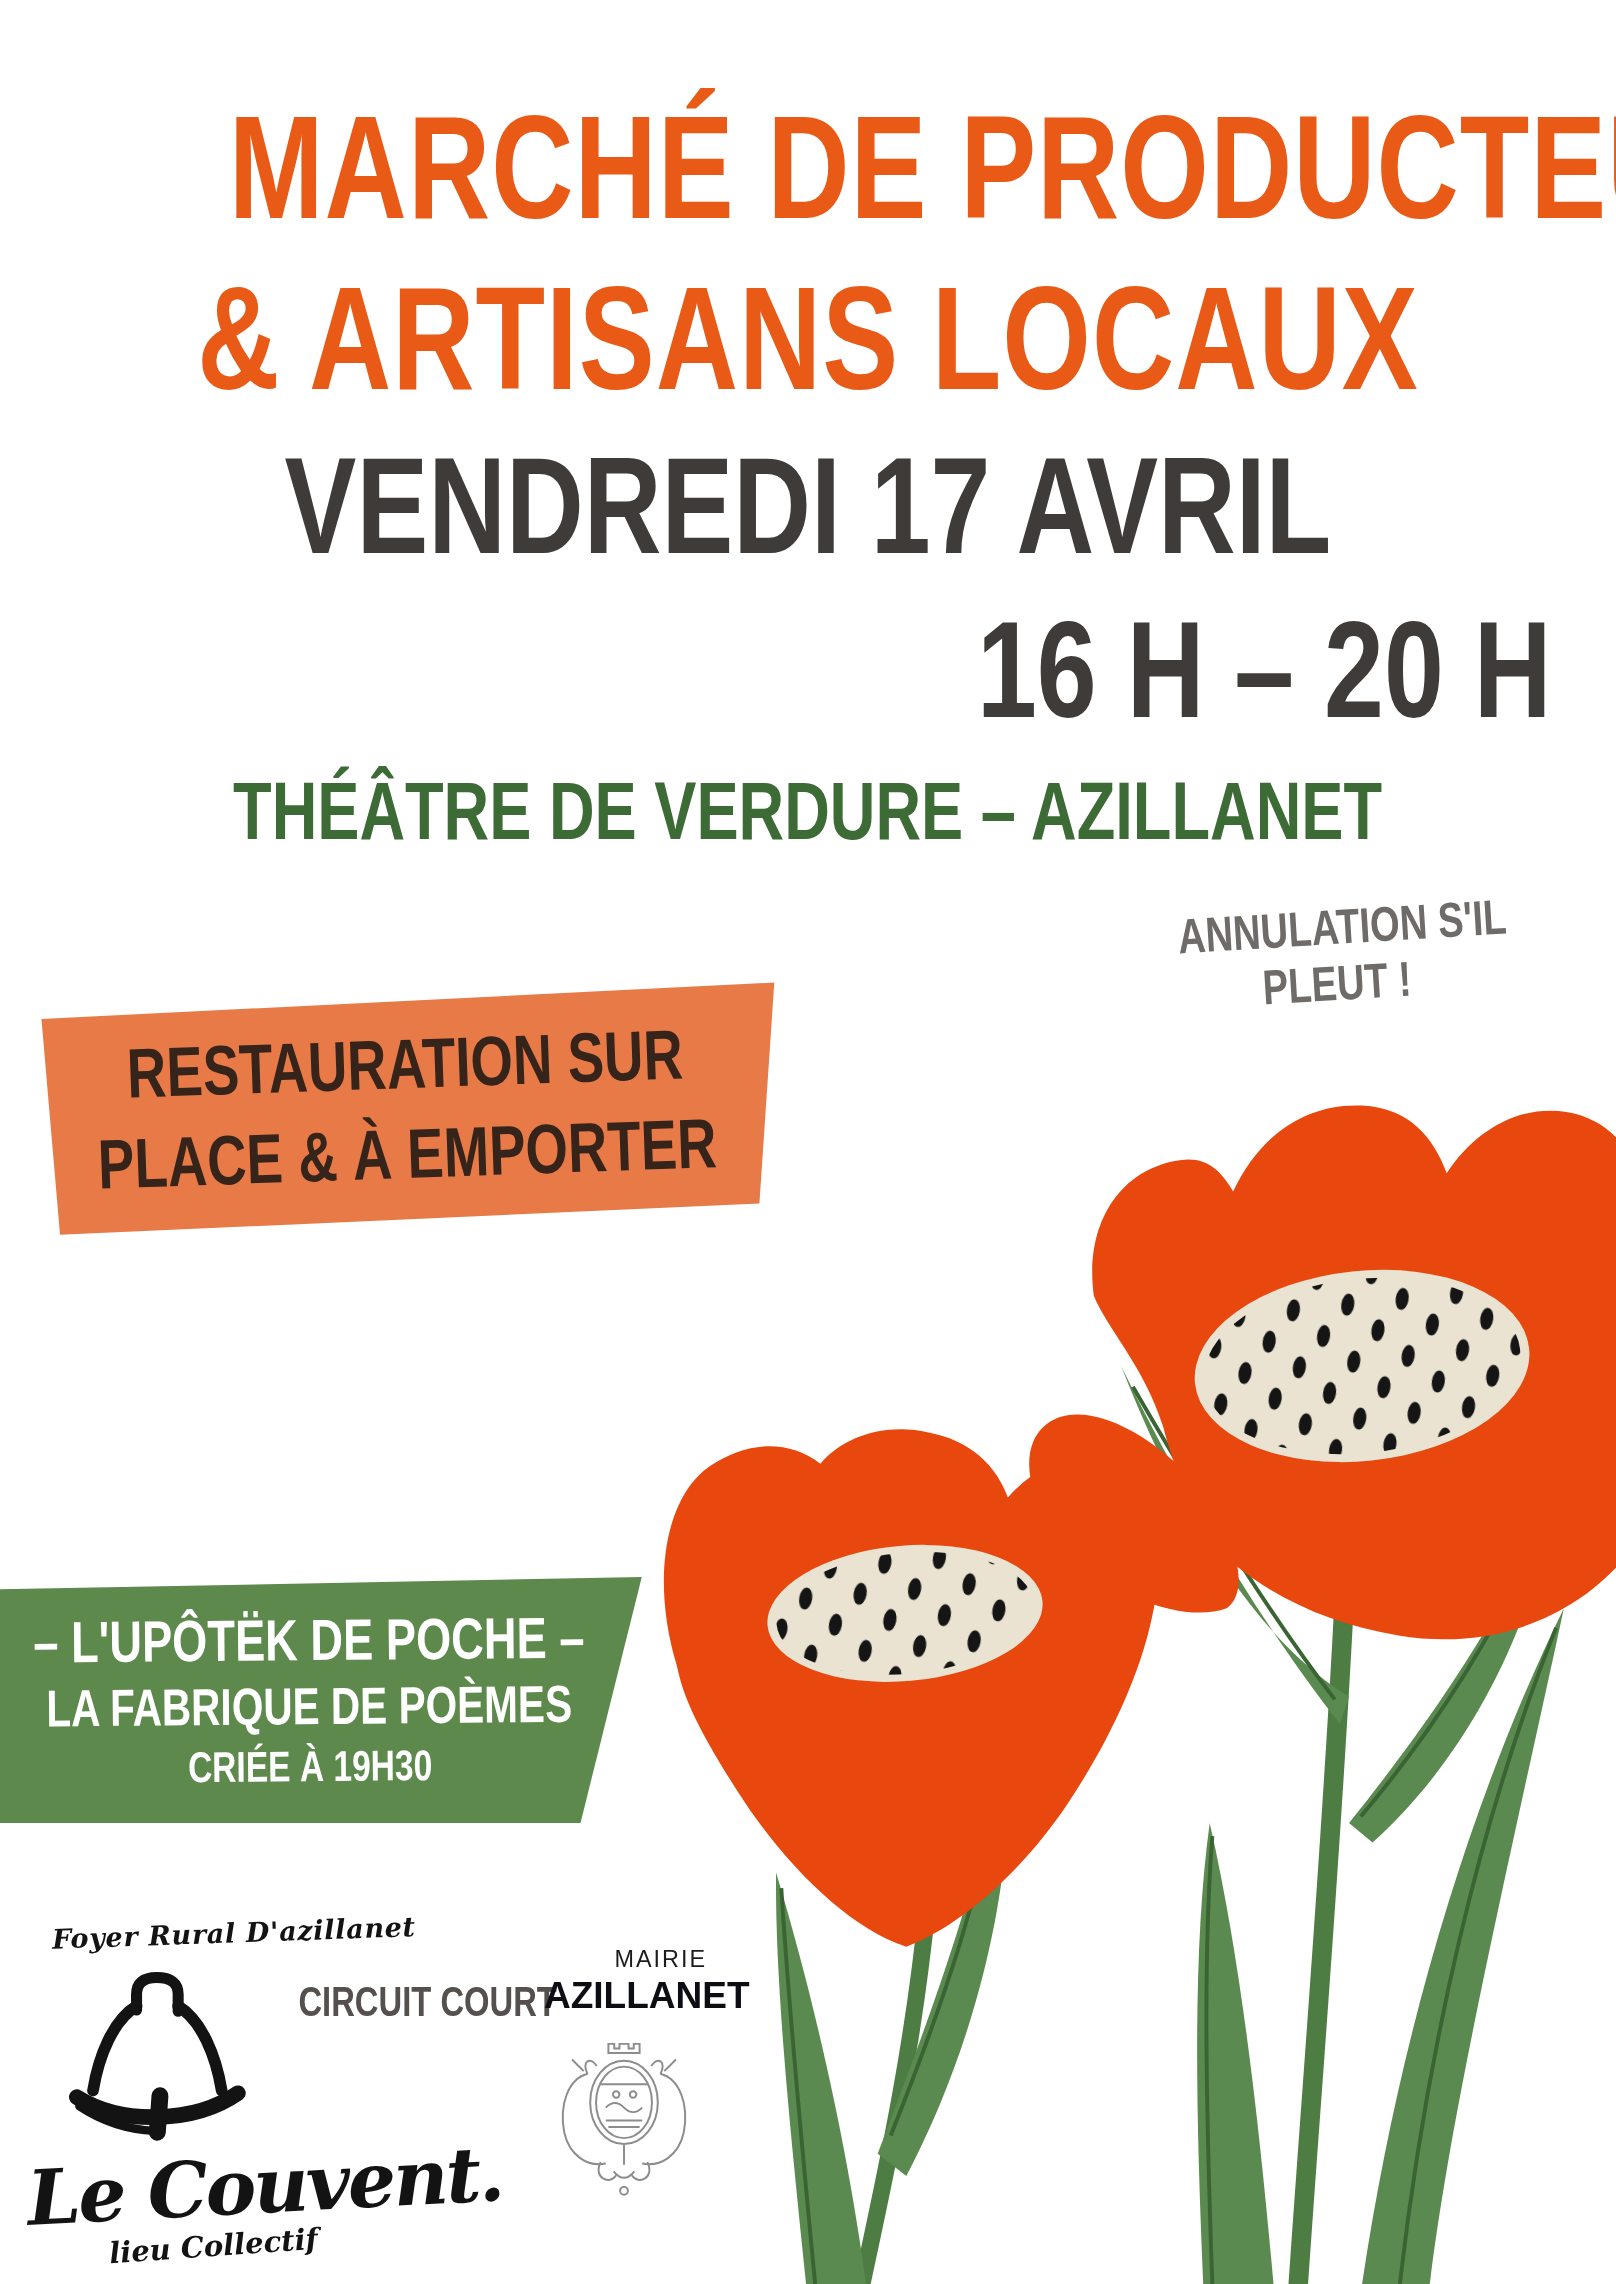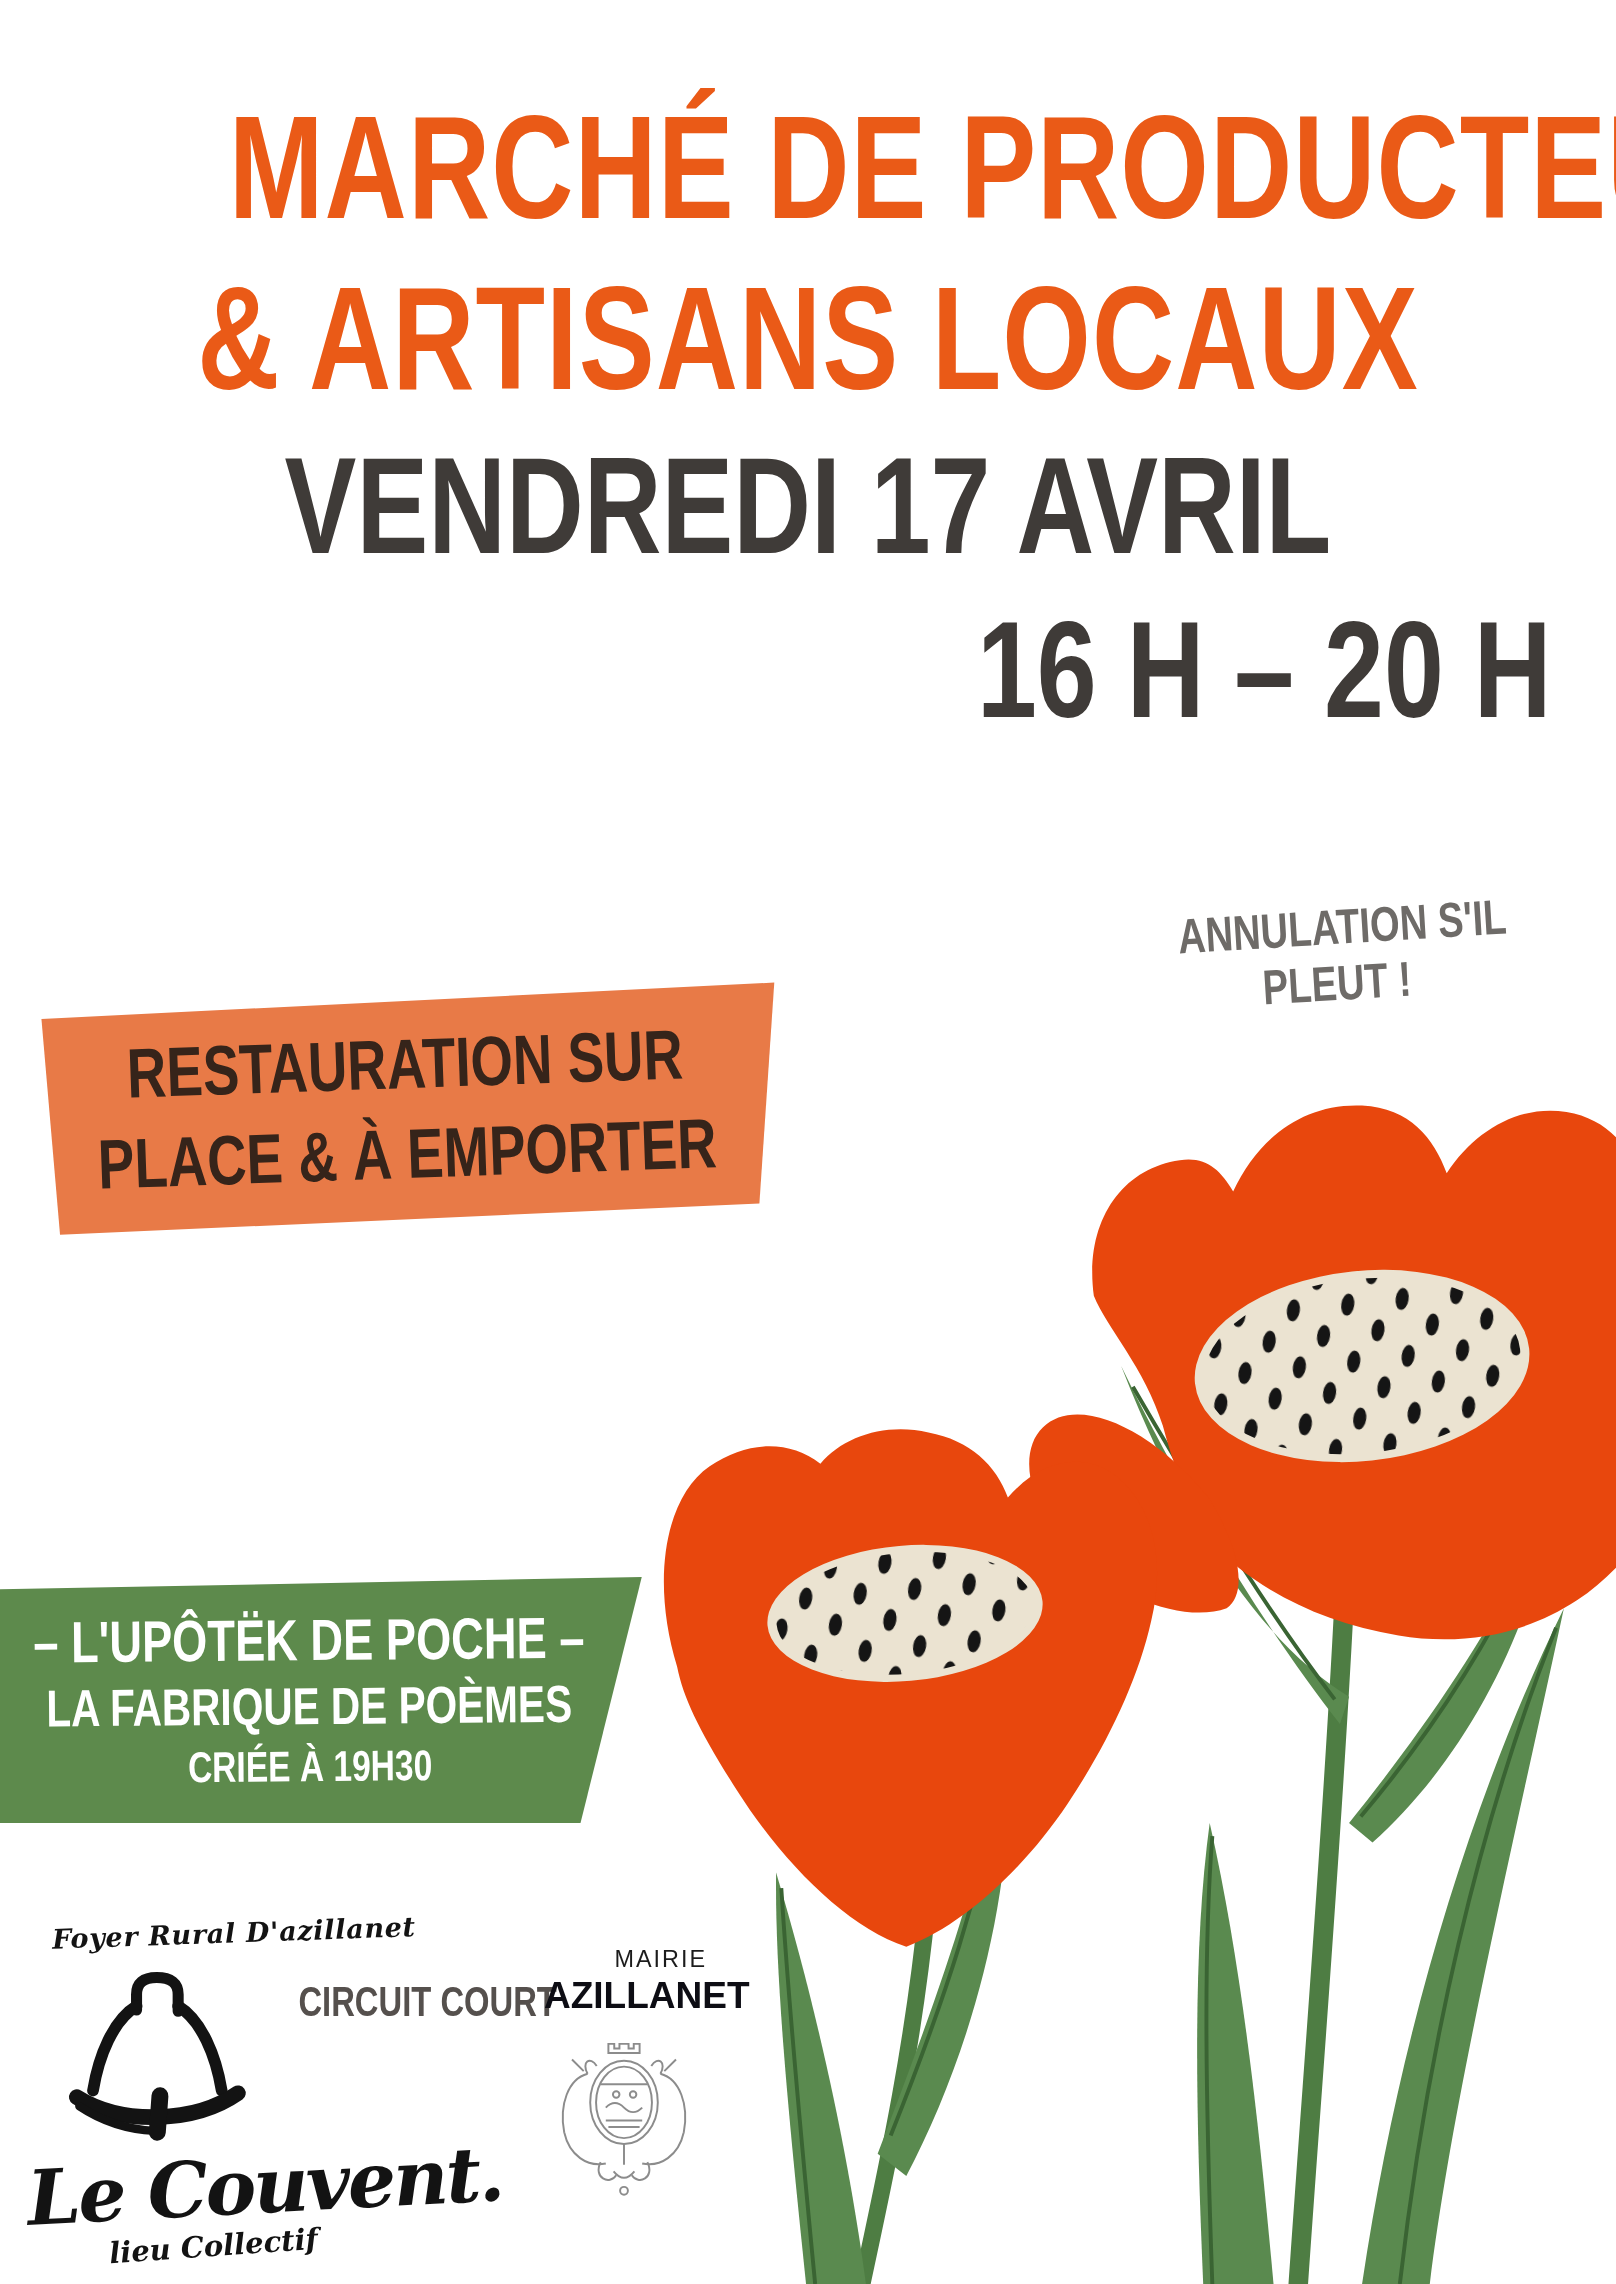--- a/index.html
+++ b/index.html
@@ -172,20 +172,23 @@
     <div><span class="cond">MARCHÉ DE PRODUCTEURS</span></div>
     <div><span class="cond">&amp; ARTISANS LOCAUX</span></div>
   </div>
 
   <div class="layer event-date">
     <span class="cond">VENDREDI 17 AVRIL</span>
   </div>
   <div class="layer event-time">
     <span class="cond">16 H – 20 H</span>
   </div>
+  <div class="layer event-location">
+    <span class="cond">THÉÂTRE DE VERDURE – AZILLANET</span>
+  </div>
 
   <div class="layer rain-notice">
     <div><span class="cond">ANNULATION S'IL</span></div>
     <div><span class="cond">PLEUT !</span></div>
   </div>
 
   <div class="layer banner banner-food">
     <div class="banner-bg"></div>
     <div class="banner-text">
       <div><span class="cond">RESTAURATION SUR</span></div>

